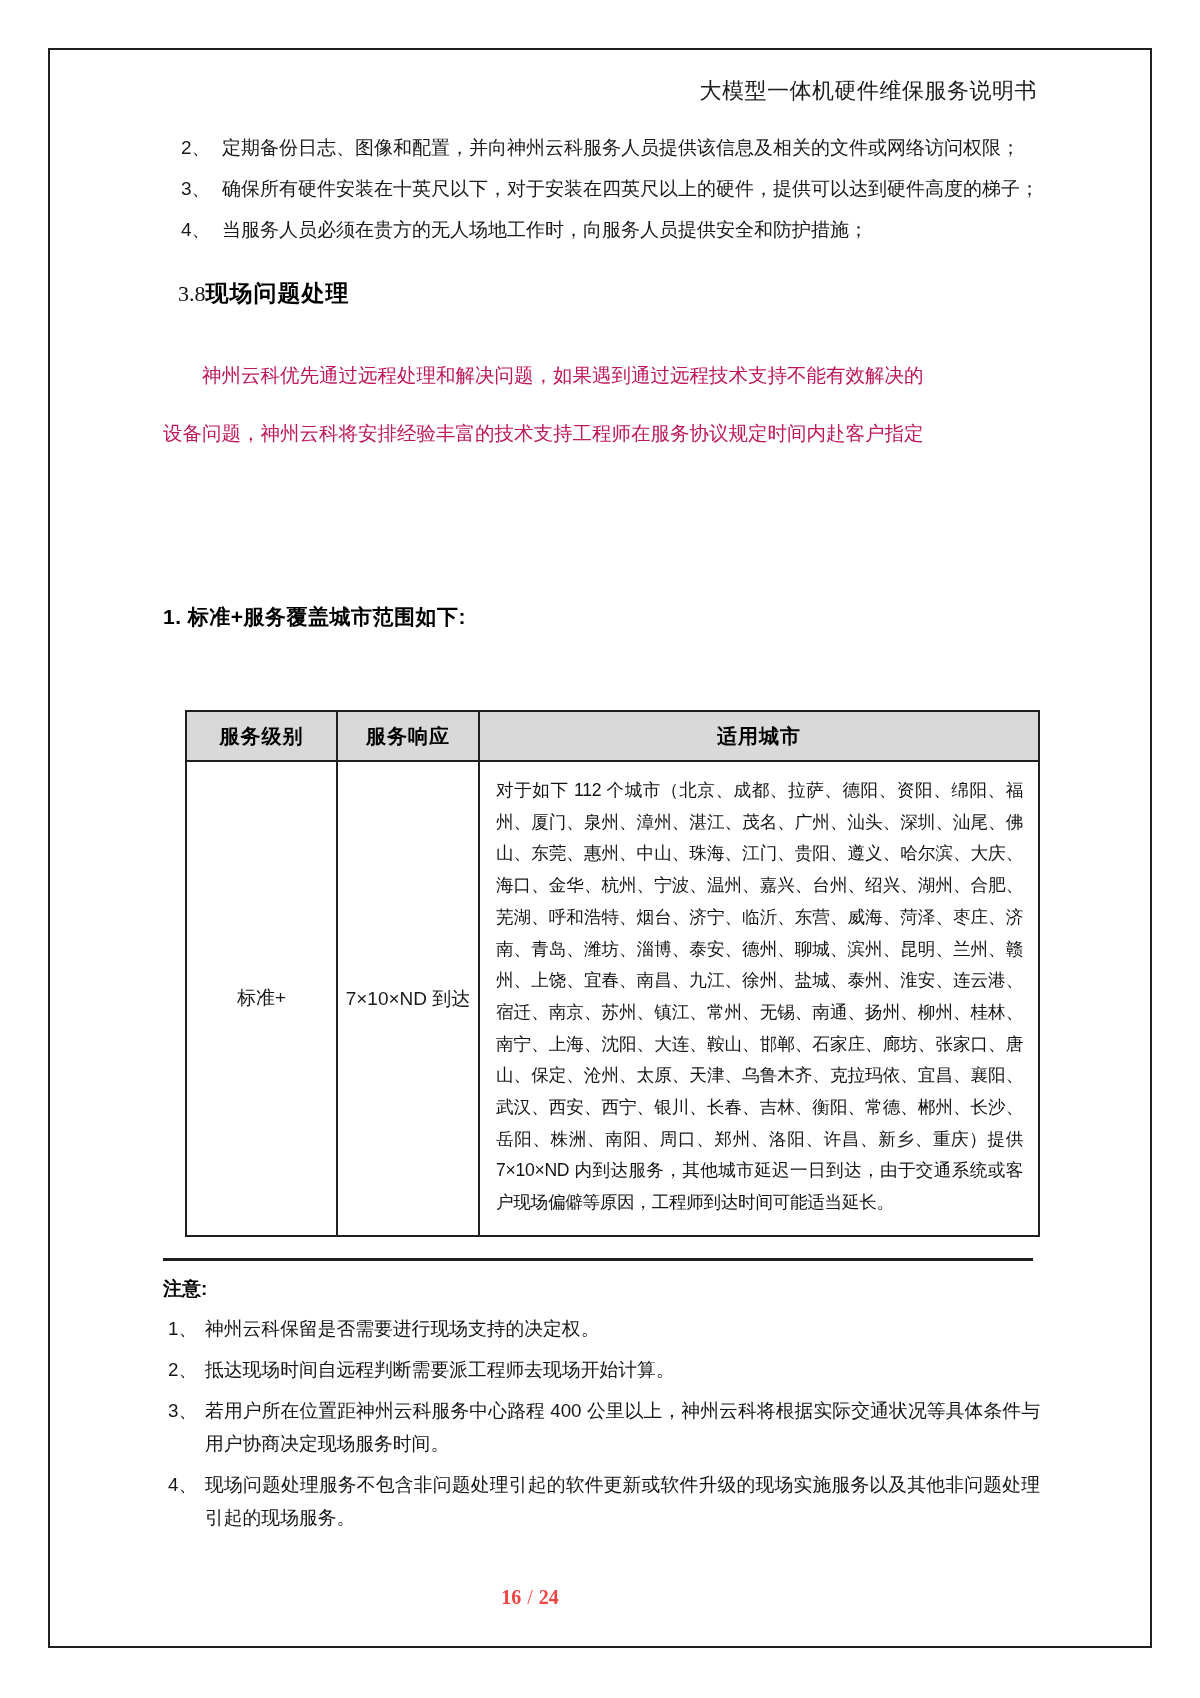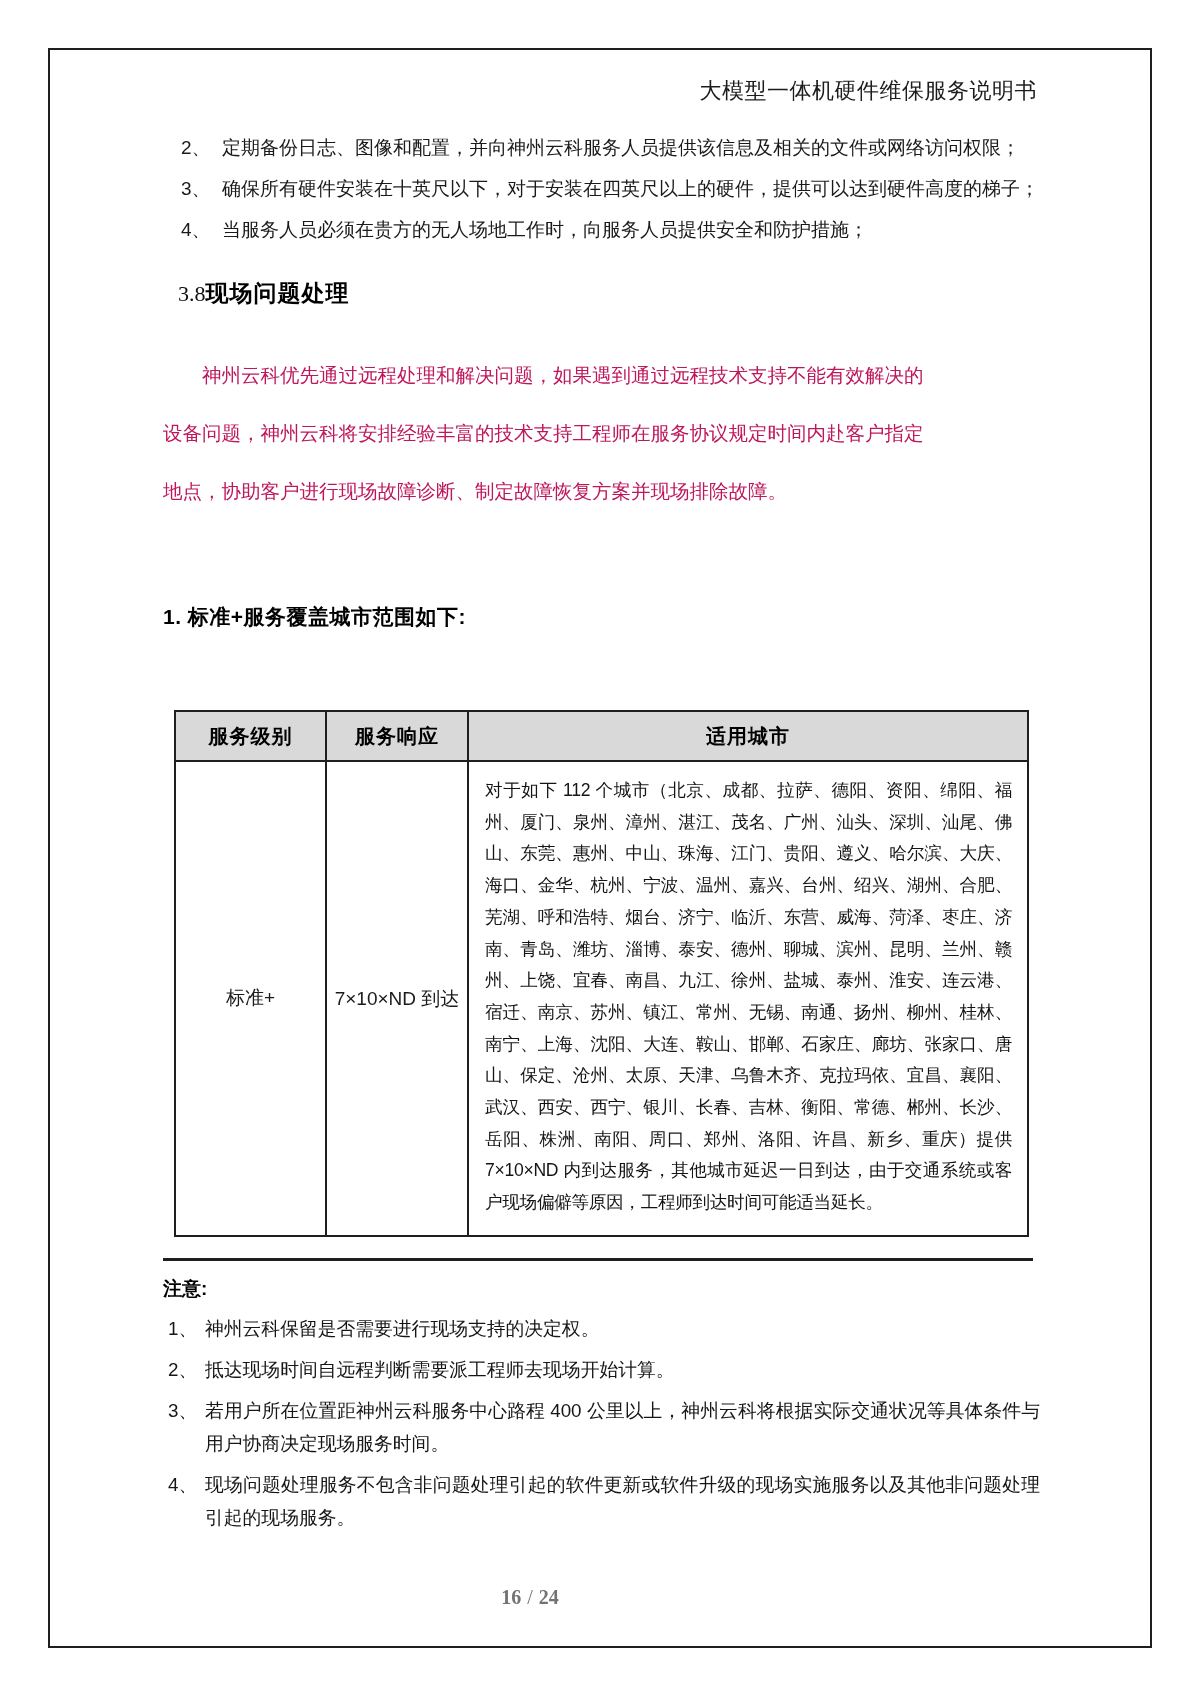--- a/index.html
+++ b/index.html
@@ -44,21 +44,21 @@
   .para-line { line-height: 58px; height: 58px; white-space: nowrap; }
   .para-line.indent { text-indent: 39px; }
 
   .standard-heading {
     position: absolute; top: 604px; left: 163px;
     font-size: 21px; font-weight: bold; color: #000000;
     letter-spacing: 0.5px; line-height: 26px;
   }
 
   table.service-table {
-    position: absolute; top: 710px; left: 174px;
+    position: absolute; top: 710px; left: 185px;
     width: 853px; border-collapse: collapse; table-layout: fixed;
   }
   .service-table th, .service-table td { border: 2px solid #1f1f1f; }
   .service-table th {
     background: #d9d9d9; height: 50px;
     font-size: 20px; font-weight: bold; text-align: center;
     letter-spacing: 1px; color: #000;
   }
   .service-table td { vertical-align: middle; }
   td.c-level { text-align: center; font-size: 19px; }
@@ -79,21 +79,21 @@
   }
   .notes-list { position: absolute; top: 1312px; left: 168px; width: 872px; }
   .note-item { display: flex; font-size: 18.8px; line-height: 33px; margin-bottom: 8px; color: #161616; }
   .note-item .num { width: 37px; flex: none; }
   .note-item .txt { flex: 1; text-align: justify; }
 
   .page-footer {
     position: absolute; top: 1586px; left: 0; width: 1060px;
     text-align: center;
     font-family: "Liberation Serif", serif;
-    font-size: 20px; color: #737373;
+    font-size: 20px; color: #ef4444;
   }
   .page-footer .pg { font-weight: bold; }
   .page-footer .sep { font-weight: normal; padding: 0 6px; }
 </style>
 </head>
 <body>
 
 <div class="page">
 
   <div class="page-frame"></div>
@@ -116,21 +116,20 @@
   </div>
 
   <div class="section-heading">
     <span class="section-number">3.8</span>
     <span class="section-title">现场问题处理</span>
   </div>
 
   <div class="para para-1">
     <div class="para-line indent">神州云科优先通过远程处理和解决问题，如果遇到通过远程技术支持不能有效解决的</div>
     <div class="para-line">设备问题，神州云科将安排经验丰富的技术支持工程师在服务协议规定时间内赴客户指定</div>
-    <div class="para-line">地点，协助客户进行现场故障诊断、制定故障恢复方案并现场排除故障。</div>
   </div>
 
 
   <div class="standard-heading">1. 标准+服务覆盖城市范围如下:</div>
 
   <table class="service-table">
     <colgroup>
       <col style="width:151px">
       <col style="width:142px">
       <col style="width:560px">

